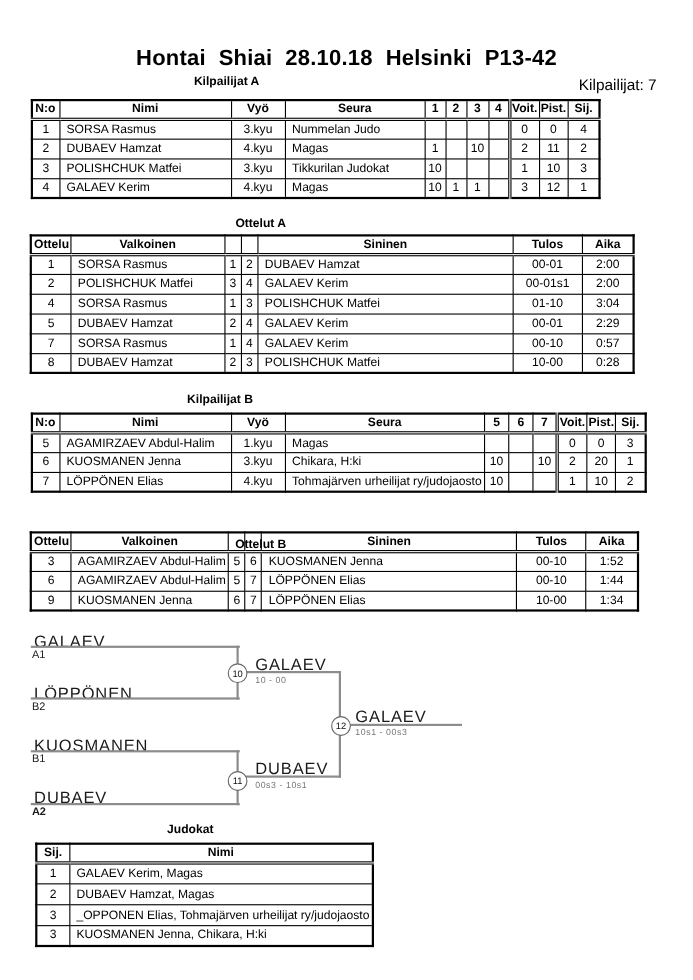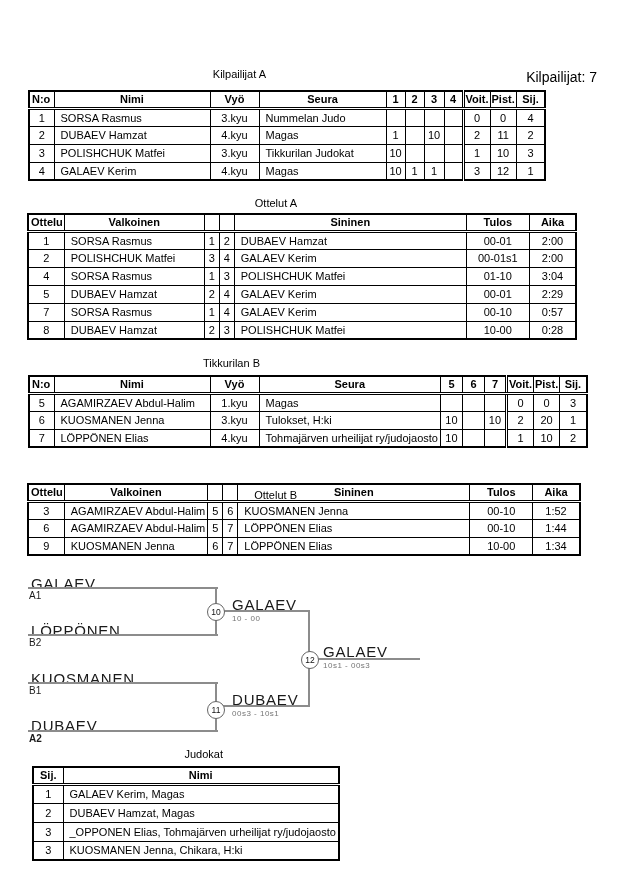--- a/index.html
+++ b/index.html
@@ -2,21 +2,21 @@
 <html><head>
 <meta charset="utf-8">
 <style>
   html,body{margin:0;padding:0;background:#fff;}
   .page{position:relative;width:630px;height:891px;background:#fff;overflow:hidden;
         font-family:"Liberation Sans",sans-serif;color:#000;}
   .abs{position:absolute;}
 
   .title{top:42px;left:0;width:630px;text-align:center;font-size:20px;font-weight:bold;
          word-spacing:6px;letter-spacing:.2px;}
-  .subhead{font-size:11px;font-weight:normal;text-align:right;width:120px;}
+  .subhead{font-size:11px;font-weight:bold;text-align:center;width:120px;}
   .note{font-size:14px;}
 
   table.grid{border-collapse:collapse;table-layout:fixed;border:2px solid #000;}
   .grid th,.grid td{border:1px solid #000;font-size:11px;padding:0 2px;height:18px;
                     white-space:nowrap;overflow:visible;box-sizing:border-box;}
   .grid thead th{border-bottom:3px double #000;height:17px;font-weight:bold;padding:0 1px;}
   .c{text-align:center;}
   .l{text-align:left;padding-left:6px !important;}
   .hl{text-align:left;padding-left:2px !important;}
   .dbl{border-left:3px double #000 !important;}
@@ -28,20 +28,21 @@
   .bk-score{position:absolute;font-size:8px;color:#757575;letter-spacing:.5px;white-space:nowrap;}
   .bk-node{position:absolute;width:16px;height:16px;border:1px solid #666;border-radius:50%;
            background:#fff;font-size:8.5px;color:#111;display:flex;align-items:center;
            justify-content:center;z-index:3;}
 </style>
 </head>
 <body>
 
 <div class="page">
 
+  <div class="abs title">Hontai Shiai 28.10.18 Helsinki P13-42</div>
   <div class="abs subhead" style="left:146px;top:68px;">Kilpailijat A</div>
   <div class="abs note" style="left:500px;top:69px;width:97px;text-align:right;">Kilpailijat: 7</div>
 
   <table class="grid abs" style="left:28px;top:90px;">
     <colgroup>
         <col style="width:25px">
         <col style="width:156px">
         <col style="width:49px">
         <col style="width:127px">
         <col style="width:19px">
@@ -197,21 +198,21 @@
           <td class="l">DUBAEV Hamzat</td>
           <td class="c">2</td>
           <td class="c">3</td>
           <td class="l">POLISHCHUK Matfei</td>
           <td class="c">10-00</td>
           <td class="c">0:28</td>
         </tr>
     </tbody>
   </table>
 
-  <div class="abs subhead" style="left:140px;top:357px;">Tikkurilan B</div>
+  <div class="abs subhead" style="left:140px;top:357px;">Kilpailijat B</div>
 
   <table class="grid abs" style="left:28px;top:375px;">
     <colgroup>
         <col style="width:25px">
         <col style="width:156px">
         <col style="width:49px">
         <col style="width:119px">
         <col style="width:22px">
         <col style="width:22px">
         <col style="width:22px">
@@ -243,21 +244,21 @@
           <td class="c"></td>
           <td class="c"></td>
           <td class="c dbl">0</td>
           <td class="c">0</td>
           <td class="c">3</td>
         </tr>
       <tr>
           <td class="c">6</td>
           <td class="l">KUOSMANEN Jenna</td>
           <td class="c">3.kyu</td>
-          <td class="l">Tulokset, H:ki</td>
+          <td class="l">Chikara, H:ki</td>
           <td class="c">10</td>
           <td class="c"></td>
           <td class="c">10</td>
           <td class="c dbl">2</td>
           <td class="c">20</td>
           <td class="c">1</td>
         </tr>
       <tr>
           <td class="c">7</td>
           <td class="l">LÖPPÖNEN Elias</td>

